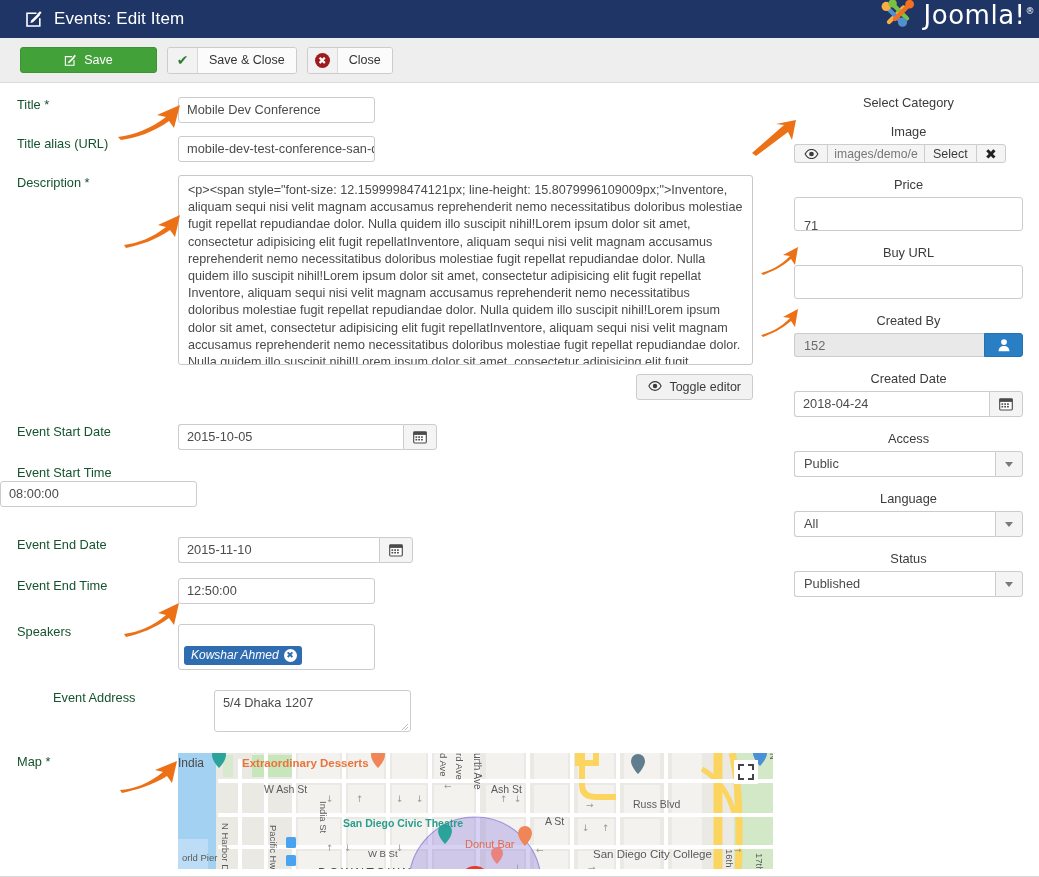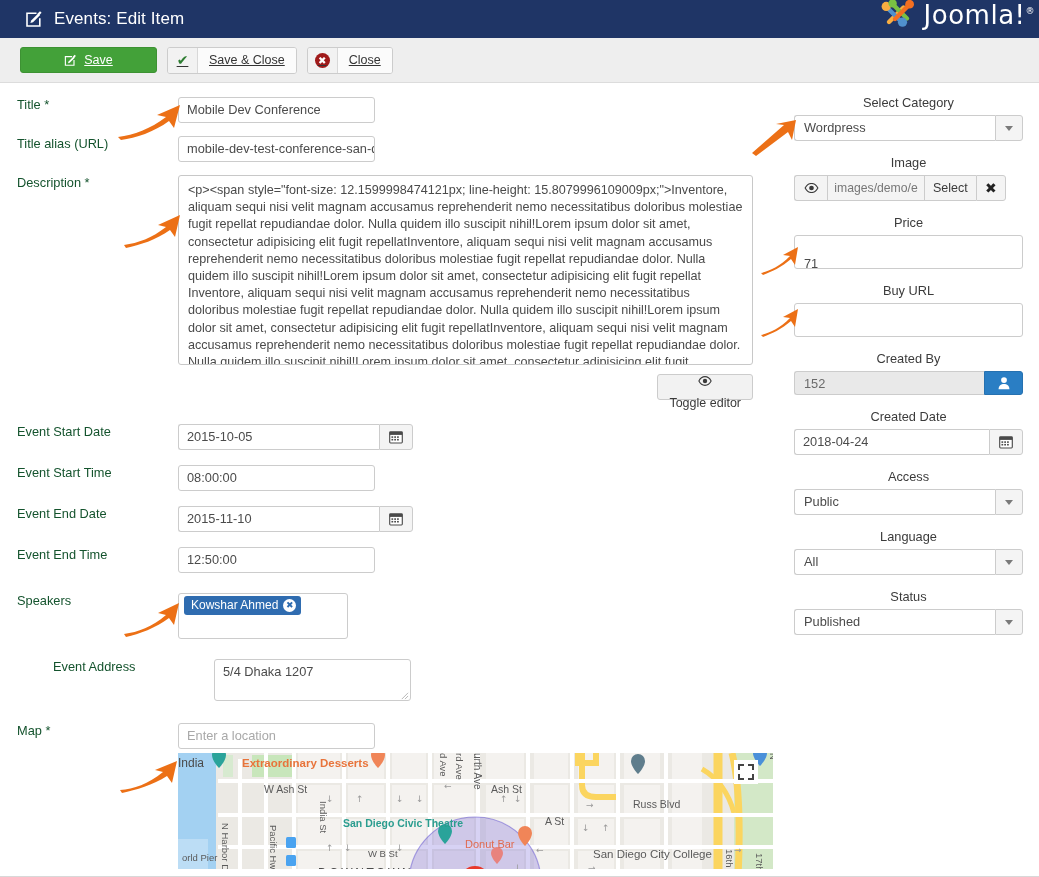--- a/index.html
+++ b/index.html
@@ -66,21 +66,20 @@
     display:inline-flex;
     align-items:center;
     height:27px;
     border:1px solid #cccccc;
     background:#f7f7f7;
     border-radius:3px;
     font-size:12.5px;
     color:#333;
     cursor:pointer;
     overflow:hidden;
-    text-decoration:underline;
   }
   .btn-save {
     background:#43a139;
     border-color:#3d9233;
     color:#ffffff;
     width:137px;
     justify-content:center;
     gap:7px;
     height:26px;
   }
@@ -189,31 +188,31 @@
   #toggle-editor {
     height:26px;
     padding:0 11px;
     display:inline-flex; align-items:center; gap:7px;
     border:1px solid #cccccc;
     border-radius:3px;
     background:#f2f2f2;
     font-size:12.5px;
     color:#3a3a3a;
     cursor:pointer;
-    flex-direction:column;
   }
 
   
   #speakers-box {
-    width:170px;
+    width:197px;
     height:46px;
     border:1px solid #ccc;
     border-radius:3px;
     background:#fff;
-    padding:2px 5px;
+    padding:21px 5px;
+    font-style:italic;
   }
   .tag {
     display:inline-flex;
     align-items:center;
     gap:5px;
     background:#2f6cb0;
     color:#ffffff;
     border-radius:3px;
     font-size:12px;
     padding:2px 5px 2px 7px;
@@ -298,21 +297,21 @@
     border-radius:3px;
     background:#fff;
     padding:16px 9px;
     font-size:12.8px;
     color:#4b4b4b;
     line-height:24px;
     font-family:"Liberation Sans", sans-serif;
     display:block;
   }
 
-  #image-group-row { display:flex; align-items:stretch; height:26px; }
+  #image-group-row { display:flex; align-items:stretch; height:19px; }
   #image-group-row > div {
     border:1px solid #ccc;
     background:#f4f4f4;
     display:flex; align-items:center; justify-content:center;
     border-right:none;
   }
   #img-eye { width:33px; border-top-left-radius:3px; border-bottom-left-radius:3px; cursor:pointer; }
   #img-path {
     padding:0 7px;
     background:#fbfbfb;
@@ -468,41 +467,41 @@
             </span>
             <span>Toggle editor</span>
           </div>
         </div>
       </div>
     </div>
 
     <div class="frow" style="margin-top:24px;margin-bottom:15px;">
       <div class="flabel">Event Start Date</div>
       <div class="fcontrol">
-        <div class="input-group" style="width:235px;">
+        <div class="input-group" style="width:259px;">
           <div class="txt" style="flex:1;width:auto;">2015-10-05</div>
           <div class="calbtn">
             <svg width="14" height="14" viewBox="0 0 16 16">
               <rect x="0.8" y="2.2" width="14.4" height="12.6" rx="1" fill="#ffffff" stroke="#4a4a4a" stroke-width="1.3"></rect>
               <rect x="0.8" y="2.2" width="14.4" height="3.4" fill="#4a4a4a"></rect>
               <g fill="#4a4a4a">
                 <rect x="2.8" y="7.2" width="2" height="1.8"></rect>
                   <rect x="6.0" y="7.2" width="2" height="1.8"></rect>
                   <rect x="9.2" y="7.2" width="2" height="1.8"></rect>
                 <rect x="2.8" y="10.2" width="2" height="1.8"></rect>
                   <rect x="6.0" y="10.2" width="2" height="1.8"></rect>
                   <rect x="9.2" y="10.2" width="2" height="1.8"></rect>
               </g>
             </svg>
           </div>
         </div>
       </div>
     </div>
 
-    <div class="frow" style="margin-bottom:15px;">
+    <div class="frow" style="margin-bottom:30px;flex-direction:column;">
       <div class="flabel">Event Start Time</div>
       <div class="fcontrol">
         <div class="txt">08:00:00</div>
       </div>
     </div>
 
     <div class="frow" style="margin-bottom:15px;">
       <div class="flabel">Event End Date</div>
       <div class="fcontrol">
         <div class="input-group" style="width:235px;">
@@ -560,26 +559,20 @@
         <div class="txt placeholder">Enter a location</div>
       </div>
     </div>
 
   </div>
 
   <div id="right-col">
 
     <div class="rgroup">
       <span class="rlabel">Select Category</span>
-      <div class="select-wrap">
-        <div class="select-field">Wordpress</div>
-        <div class="select-caret">
-            <span class="caret"></span>
-          </div>
-      </div>
     </div>
 
     <div class="rgroup">
       <span class="rlabel">Image</span>
       <div id="image-group-row">
         <div id="img-eye">
           <svg width="15" height="10" viewBox="0 0 16 11">
             <path d="M8 0.5 C3.5 0.5 1 5.5 1 5.5 C1 5.5 3.5 10.5 8 10.5 C12.5 10.5 15 5.5 15 5.5 C15 5.5 12.5 0.5 8 0.5 Z" fill="none" stroke="#3a3a3a" stroke-width="1.2"></path>
             <circle cx="8" cy="5.5" r="2.6" fill="#3a3a3a"></circle>
           </svg>

